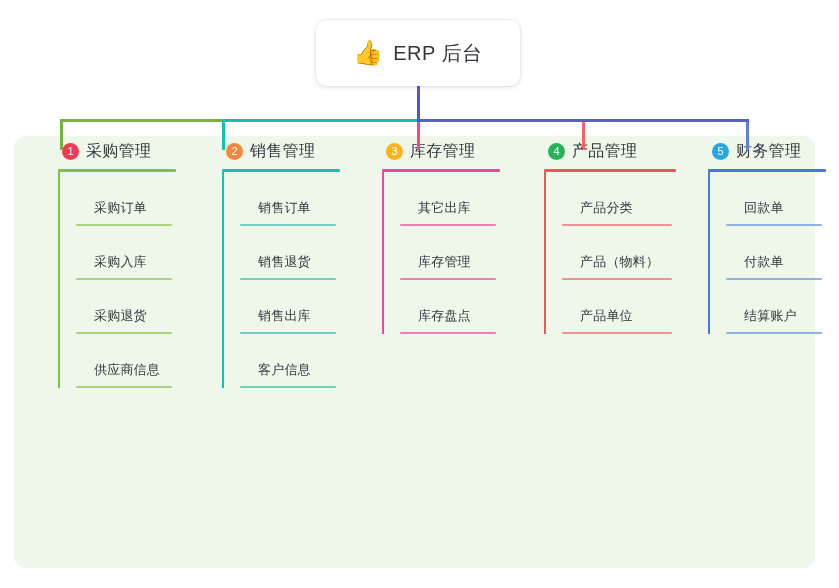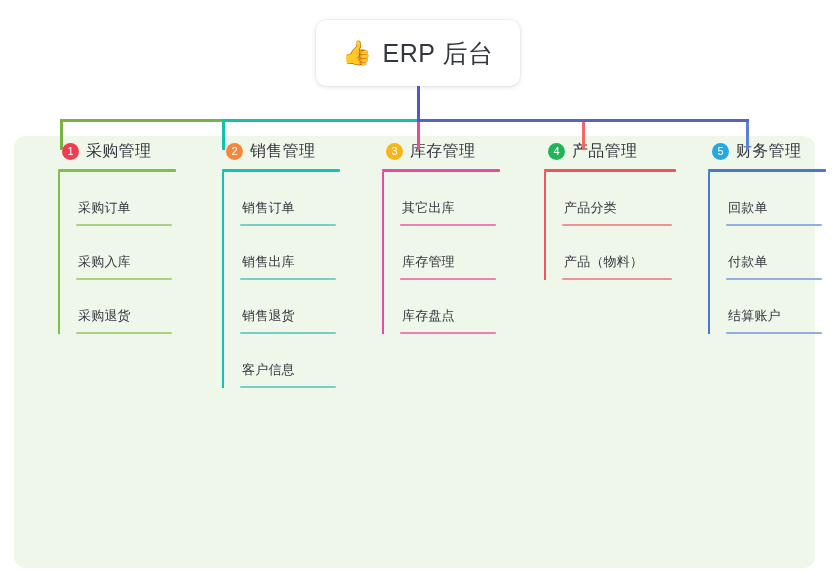--- a/index.html
+++ b/index.html
@@ -31,21 +31,21 @@
     justify-content: center;
     gap: 10px;
     box-sizing: border-box;
   }
   #root-card .thumb {
     font-size: 24px;
     line-height: 1;
     display: inline-block;
   }
   #root-card .root-title {
-    font-size: 25px;
+    font-size: 20px;
     font-weight: 400;
     letter-spacing: 0.5px;
     color: #33363c;
     white-space: nowrap;
     text-align: right;
   }
 
   
   .conn {
     position: absolute;
@@ -113,21 +113,21 @@
     bottom: 0;
     width: 2px;
   }
   .leaf {
     position: relative;
     height: 54px;
     box-sizing: border-box;
   }
   .leaf-label {
     position: absolute;
-    left: 2px;
+    left: 18px;
     bottom: 9px;
     font-size: 13px;
     color: #33363c;
     white-space: nowrap;
     letter-spacing: 0.2px;
   }
   .leaf-rule {
     position: absolute;
     left: 0;
     bottom: 0;
@@ -170,40 +170,44 @@
             <div class="leaf-rule" style="background: rgb(168, 210, 127); width: 96px;"></div>
           </div>
           <div class="leaf">
             <span class="leaf-label">采购入库</span>
             <div class="leaf-rule" style="background: rgb(168, 210, 127); width: 96px;"></div>
           </div>
           <div class="leaf">
             <span class="leaf-label">采购退货</span>
             <div class="leaf-rule" style="background: rgb(168, 210, 127); width: 96px;"></div>
           </div>
+          <div class="leaf">
+            <span class="leaf-label">供应商信息</span>
+            <div class="leaf-rule" style="background: rgb(168, 210, 127); width: 96px;"></div>
+          </div>
         </div>
       </div>
       <div class="column" style="left: 190px;">
         <div class="col-header">
           <span class="badge" style="background: rgb(245, 135, 60);">2</span>
           <span class="col-title">销售管理</span>
         </div>
         <div class="header-rule" style="background: rgb(22, 194, 178); width: 118px;"></div>
         <div class="branch-area">
           <div class="trunk" style="background: rgb(22, 194, 178);"></div>
           <div class="leaf">
             <span class="leaf-label">销售订单</span>
             <div class="leaf-rule" style="background: rgb(116, 207, 198); width: 96px;"></div>
           </div>
           <div class="leaf">
+            <span class="leaf-label">销售退货</span>
+            <div class="leaf-rule" style="background: rgb(116, 207, 198); width: 96px;"></div>
+          </div>
+          <div class="leaf">
             <span class="leaf-label">销售出库</span>
-            <div class="leaf-rule" style="background: rgb(116, 207, 198); width: 96px;"></div>
-          </div>
-          <div class="leaf">
-            <span class="leaf-label">销售退货</span>
             <div class="leaf-rule" style="background: rgb(116, 207, 198); width: 96px;"></div>
           </div>
           <div class="leaf">
             <span class="leaf-label">客户信息</span>
             <div class="leaf-rule" style="background: rgb(116, 207, 198); width: 96px;"></div>
           </div>
         </div>
       </div>
       <div class="column" style="left: 350px;">
         <div class="col-header">
@@ -236,20 +240,24 @@
         <div class="branch-area">
           <div class="trunk" style="background: rgb(240, 86, 86);"></div>
           <div class="leaf">
             <span class="leaf-label">产品分类</span>
             <div class="leaf-rule" style="background: rgb(240, 146, 146); width: 110px;"></div>
           </div>
           <div class="leaf">
             <span class="leaf-label">产品（物料）</span>
             <div class="leaf-rule" style="background: rgb(240, 146, 146); width: 110px;"></div>
           </div>
+          <div class="leaf">
+            <span class="leaf-label">产品单位</span>
+            <div class="leaf-rule" style="background: rgb(240, 146, 146); width: 110px;"></div>
+          </div>
         </div>
       </div>
       <div class="column" style="left: 676px;">
         <div class="col-header">
           <span class="badge" style="background: rgb(39, 166, 224);">5</span>
           <span class="col-title">财务管理</span>
         </div>
         <div class="header-rule" style="background: rgb(76, 119, 207); width: 118px;"></div>
         <div class="branch-area">
           <div class="trunk" style="background: rgb(76, 119, 207);"></div>

